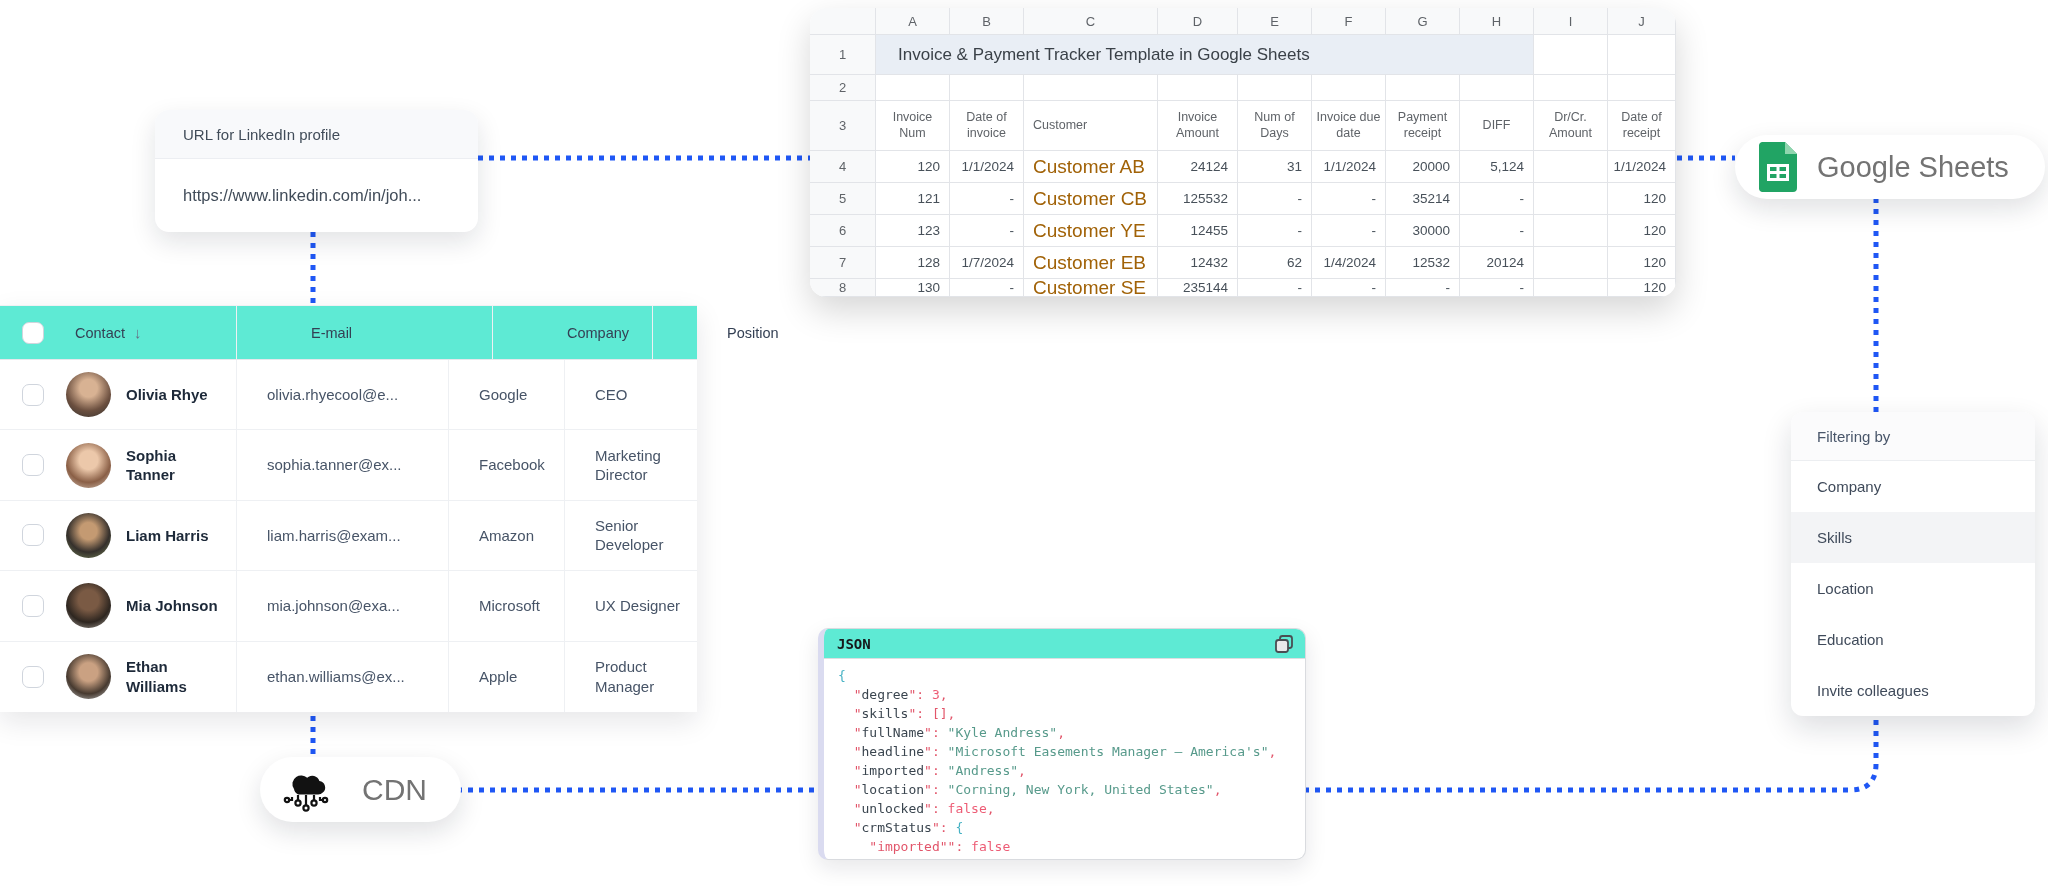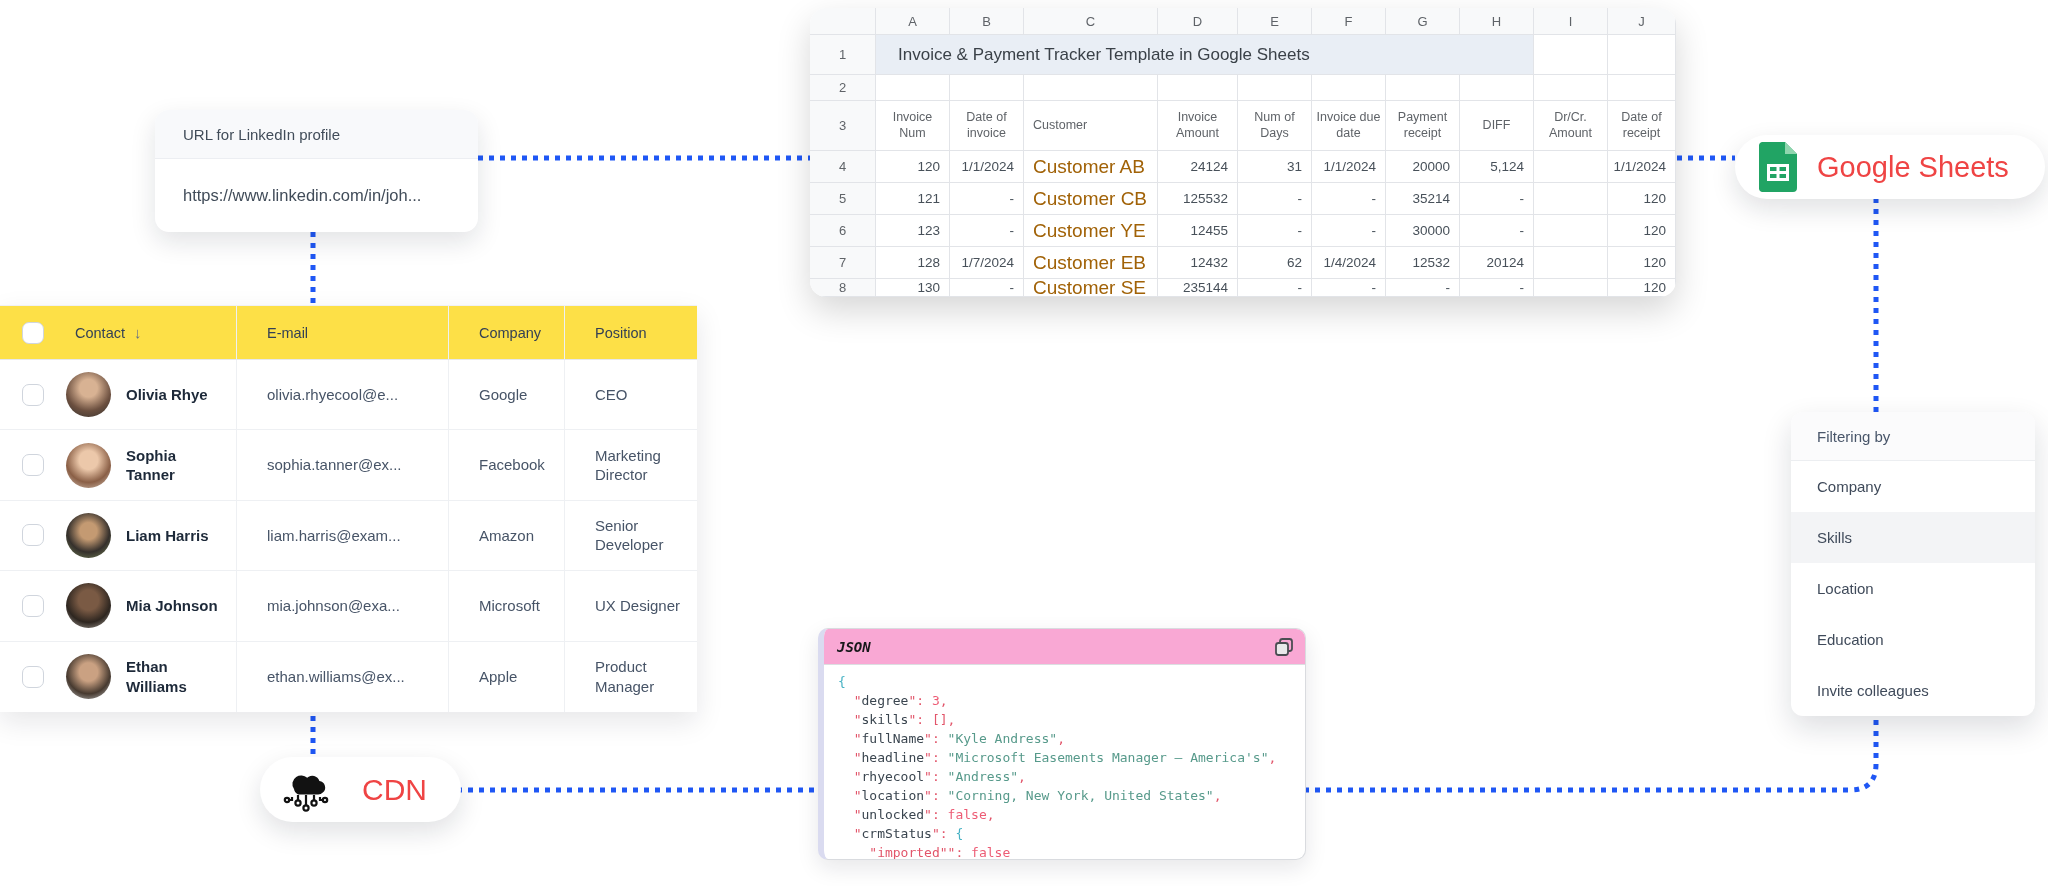--- a/index.html
+++ b/index.html
@@ -34,32 +34,32 @@
     padding-left:22px; font-size:17px; font-weight:500; color:#3a4148; }
   .sc.colhead { font-size:12.5px; color:#5f6368; text-align:center; line-height:1.25;
     white-space:normal; padding:0 4px; }
   .sc.colhead.left { justify-content:flex-start; text-align:left; padding-left:9px; }
   .sc.num { justify-content:flex-end; padding-right:9px; font-size:13.5px; color:#475059; }
   .sc.txt { justify-content:flex-start; padding-left:9px; font-size:19px; color:#a16207;text-align:center; }
 
   
   .pill { position:absolute; background:#fff; border-radius:33px; display:flex;
     align-items:center; z-index:2; box-shadow:0 10px 26px rgba(16,24,40,.13); }
-  .pill .lbl { color:#ef4444; font-weight:500; }
+  .pill .lbl { color:#737373; font-weight:500; }
   .pill-sheets { left:1735px; top:135px; height:64px; padding:0 36px 0 24px; gap:20px; }
   .pill-sheets .lbl { font-size:29px; }
   .pill-cdn { left:260px; top:757px; height:65px; padding:0 34px 0 22px; gap:32px; }
   .pill-cdn .lbl { font-size:30px; }
 
   
   .contacts { position:absolute; left:0; top:305px; width:697px; height:407px;
     background:#fff; z-index:2; box-shadow:0 10px 26px rgba(16,24,40,.10);
     display:flex; flex-direction:column; border-top:1px solid #f0f1f3; }
   .ct-hd { height:54px; display:grid; grid-template-columns:237px 212px 116px 132px;
-    border-bottom:1px solid #e6e8ec; background:#fde047; }
+    border-bottom:1px solid #e6e8ec; background:#5eead4;gap:44px; }
   .ct-hd > div { display:flex; align-items:center; font-size:14.5px; color:#344054;
     border-right:1px solid #eef0f3; }
   .ct-hd > div:last-child, .ct-row > div:last-child { border-right:none; }
   .ct-hd .c1 { padding-left:22px; gap:0; }
   .ct-hd .pl { padding-left:30px; }
   .ct-body { flex:1; display:grid; grid-template-rows:repeat(5,1fr); }
   .ct-row { display:grid; grid-template-columns:237px 212px 116px 132px;
     border-bottom:1px solid #eef0f3; }
   .ct-row:last-child { border-bottom:none; }
   .ct-row > div { display:flex; align-items:center; font-size:15px; color:#475467;
@@ -77,22 +77,22 @@
   .cname { margin-left:15px; font-weight:700; color:#1d2939; font-size:15px; max-width:95px; }
   .sort-arrow { margin-left:9px; color:#667085; font-size:15px; }
   .ct-hd .hlabel { margin-left:31px; }
 
   
   .json-panel { position:absolute; left:818px; top:628px; width:488px; height:232px;
     background:#fff; border:1px solid #d9dbdf; border-left:6px solid #dadbf0;
     border-radius:10px; z-index:2; overflow:hidden;
     box-shadow:0 8px 22px rgba(16,24,40,.10);
     font-family:"DejaVu Sans Mono", monospace; }
-  .json-hd { height:36px; background:#f9a8d4; border-bottom:1px solid #dcdee1;
-    display:flex; align-items:center; justify-content:space-between; padding:0 10px 0 13px;font-style:italic; }
+  .json-hd { height:30px; background:#5eead4; border-bottom:1px solid #dcdee1;
+    display:flex; align-items:center; justify-content:space-between; padding:0 10px 0 13px; }
   .json-hd .t { font-size:14px; font-weight:700; color:#17181a; }
   .copy-btn { width:22px; height:22px; display:flex; align-items:center; justify-content:center; }
   .json-bd { padding:7px 14px; }
   .code-line { white-space:pre; font-size:13px; line-height:19px; }
   .tok-k { color:#3a454f; }
   .tok-p { color:#e2556a; }
   .tok-s { color:#579a8b; }
   .tok-n { color:#ed5c75; }
   .tok-b { color:#47b2c4; }
   .tok-w { color:#3a454f; }
@@ -312,21 +312,21 @@
         <rect x="2" y="6" width="12" height="12" rx="2.5" fill="#e9e9ea"></rect>
       </svg>
     </span>
   </div>
   <div class="json-bd" id="json-body">
       <div class="code-line"><span class="tok-b">{</span></div>
       <div class="code-line"><span class="tok-w">  </span><span class="tok-p">"</span><span class="tok-k">degree</span><span class="tok-p">": </span><span class="tok-n">3</span><span class="tok-p">,</span></div>
       <div class="code-line"><span class="tok-w">  </span><span class="tok-p">"</span><span class="tok-k">skills</span><span class="tok-p">": </span><span class="tok-p">[],</span></div>
       <div class="code-line"><span class="tok-w">  </span><span class="tok-p">"</span><span class="tok-k">fullName</span><span class="tok-p">": </span><span class="tok-s">"Kyle Andress"</span><span class="tok-p">,</span></div>
       <div class="code-line"><span class="tok-w">  </span><span class="tok-p">"</span><span class="tok-k">headline</span><span class="tok-p">": </span><span class="tok-s">"Microsoft Easements Manager — America's"</span><span class="tok-p">,</span></div>
-      <div class="code-line"><span class="tok-w">  </span><span class="tok-p">"</span><span class="tok-k">rhyecool</span><span class="tok-p">": </span><span class="tok-s">"Andress"</span><span class="tok-p">,</span></div>
+      <div class="code-line"><span class="tok-w">  </span><span class="tok-p">"</span><span class="tok-k">imported</span><span class="tok-p">": </span><span class="tok-s">"Andress"</span><span class="tok-p">,</span></div>
       <div class="code-line"><span class="tok-w">  </span><span class="tok-p">"</span><span class="tok-k">location</span><span class="tok-p">": </span><span class="tok-s">"Corning, New York, United States"</span><span class="tok-p">,</span></div>
       <div class="code-line"><span class="tok-w">  </span><span class="tok-p">"</span><span class="tok-k">unlocked</span><span class="tok-p">": </span><span class="tok-n">false</span><span class="tok-p">,</span></div>
       <div class="code-line"><span class="tok-w">  </span><span class="tok-p">"</span><span class="tok-k">crmStatus</span><span class="tok-p">": </span><span class="tok-b">{</span></div>
       <div class="code-line"><span class="tok-w">    </span><span class="tok-p">"imported"</span><span class="tok-p">": </span><span class="tok-n">false</span></div>
     </div>
 </div>
 
 <div class="pill pill-cdn">
   <svg width="48" height="46" viewBox="0 0 48 46">
     <path fill="#121212" d="M12 22 a8.5 8.5 0 0 1 2.2 -12.1 a9 9 0 0 1 11 .9 a7.5 7.5 0 0 1 12.2 3.2 a6.6 6.6 0 0 1 3.4 11.6 a6.8 6.8 0 0 1 -4.6 1.9 H16.3 A7 7 0 0 1 12 22 Z"></path>

